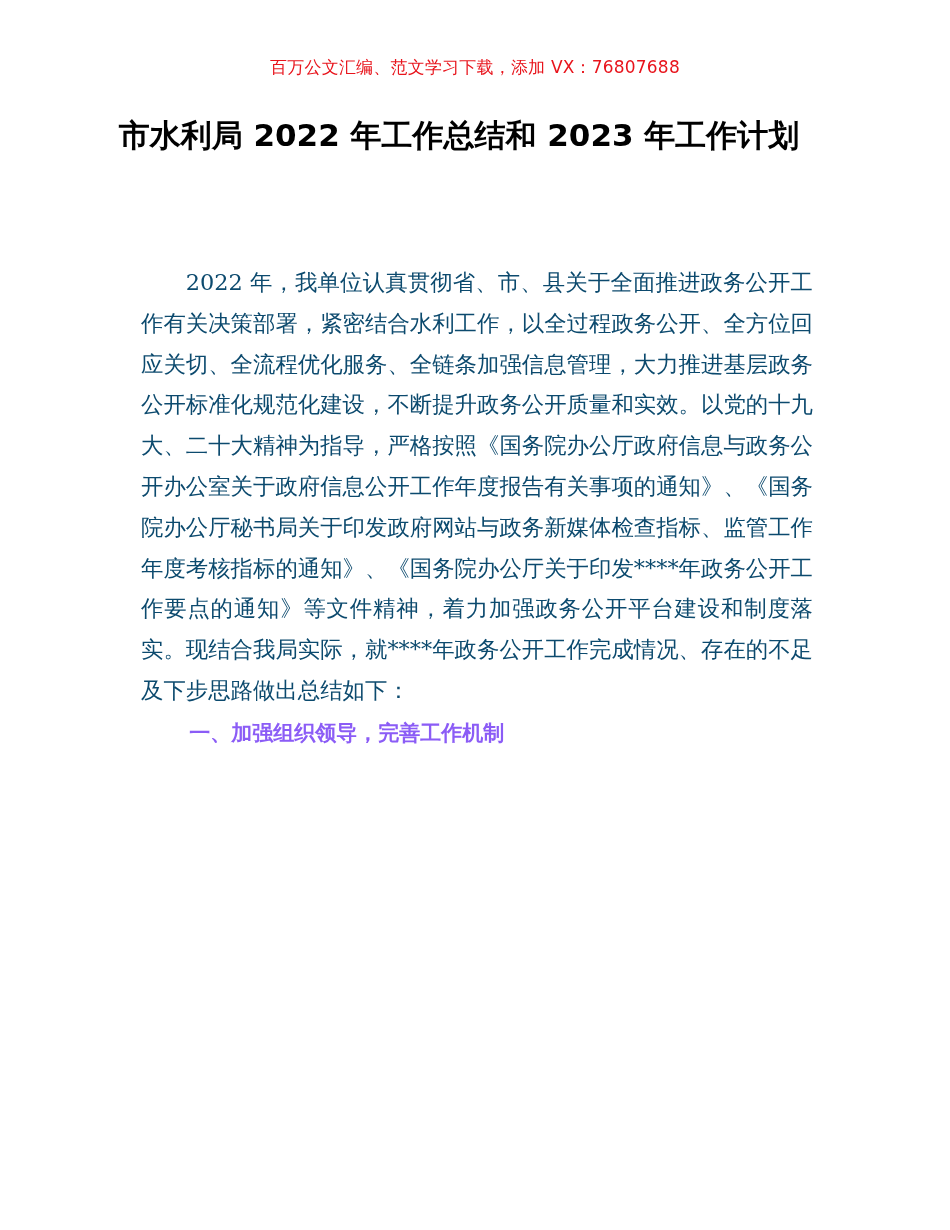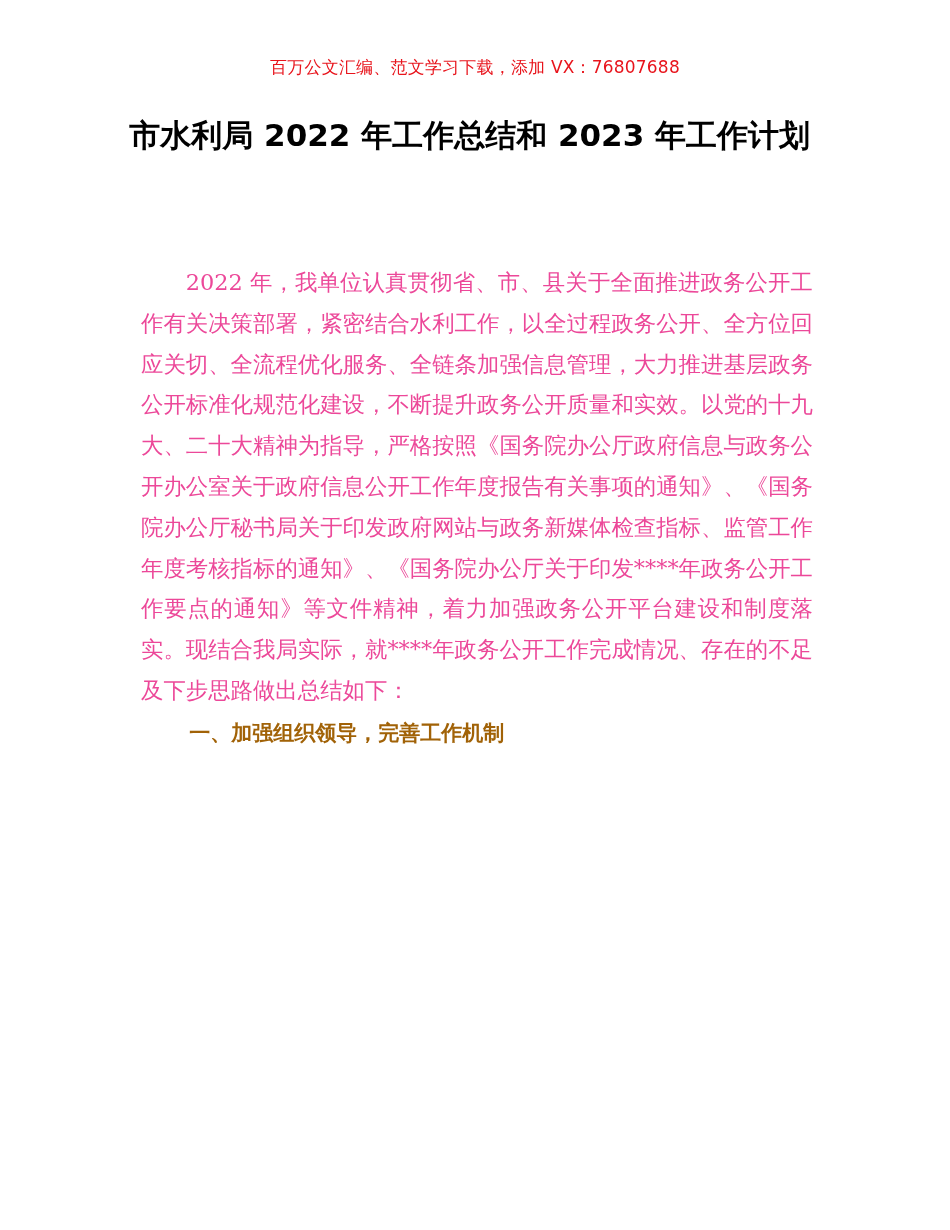--- a/index.html
+++ b/index.html
@@ -28,52 +28,52 @@
     width: 950px;
     text-align: center;
     font-family: "DejaVu Sans", "Liberation Sans", sans-serif;
     font-size: 17px;
     color: #e8141c;
     letter-spacing: 0.2px;
   }
   .title {
     position: absolute;
     top: 112px;
-    left: 120px;
+    left: 114px;
     width: 690px;
-    text-align: right;
+    text-align: center;
     font-family: "DejaVu Sans", "Liberation Sans", sans-serif;
     font-weight: bold;
     font-size: 31px;
     line-height: 47px;
     color: #000000;
   }
   .body-text {
     position: absolute;
     top: 262px;
     left: 141px;
     width: 672px;
   }
   .para {
     margin: 0;
     font-size: 22.4px;
     line-height: 40.8px;
     text-indent: 2em;
     text-align: justify;
     word-break: break-all;
-    color: #ec4899;
+    color: #0c4a6e;
   }
   .heading {
     margin: 0;
     font-family: "DejaVu Sans", "Liberation Sans", sans-serif;
     font-weight: bold;
     font-size: 21px;
     line-height: 40.8px;
     text-indent: 2.3em;
-    color: #a16207;
+    color: #8b5cf6;
   }
   .gap-small { height: 2px; }
 </style>
 </head>
 <body>
 
 <div class="page">
 
   <div class="watermark">百万公文汇编、范文学习下载，添加 VX：76807688</div>
 

